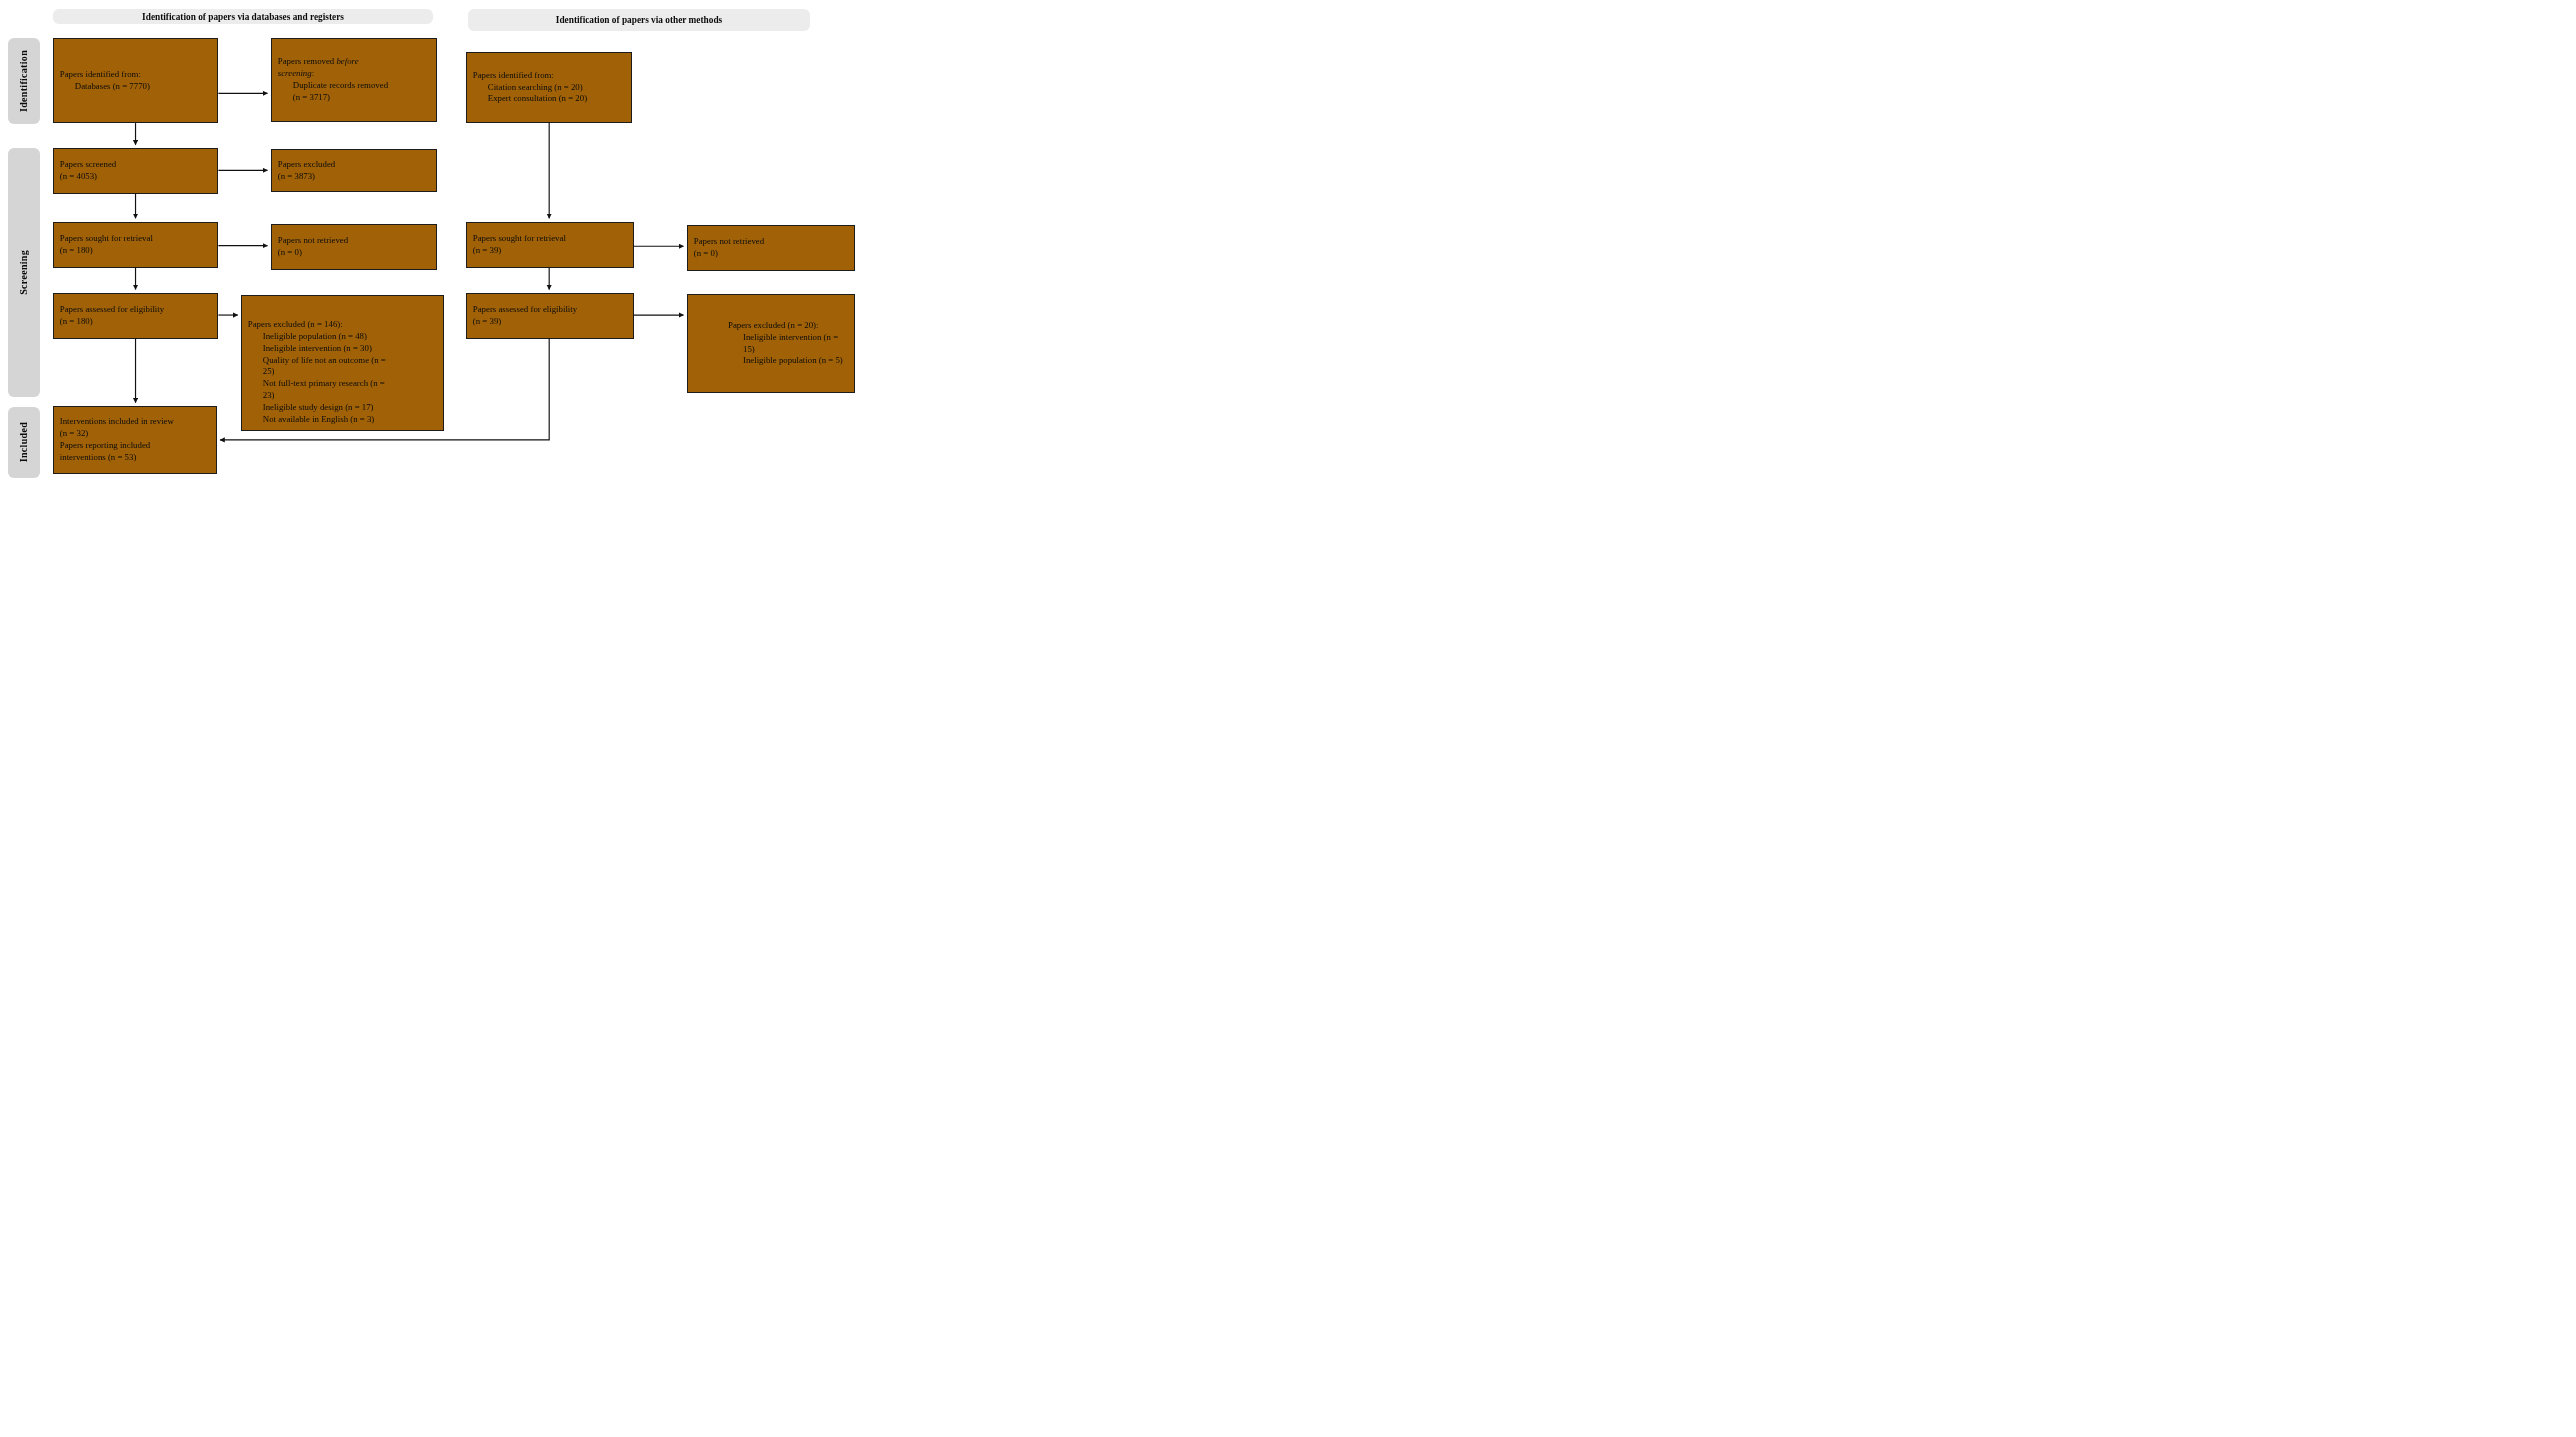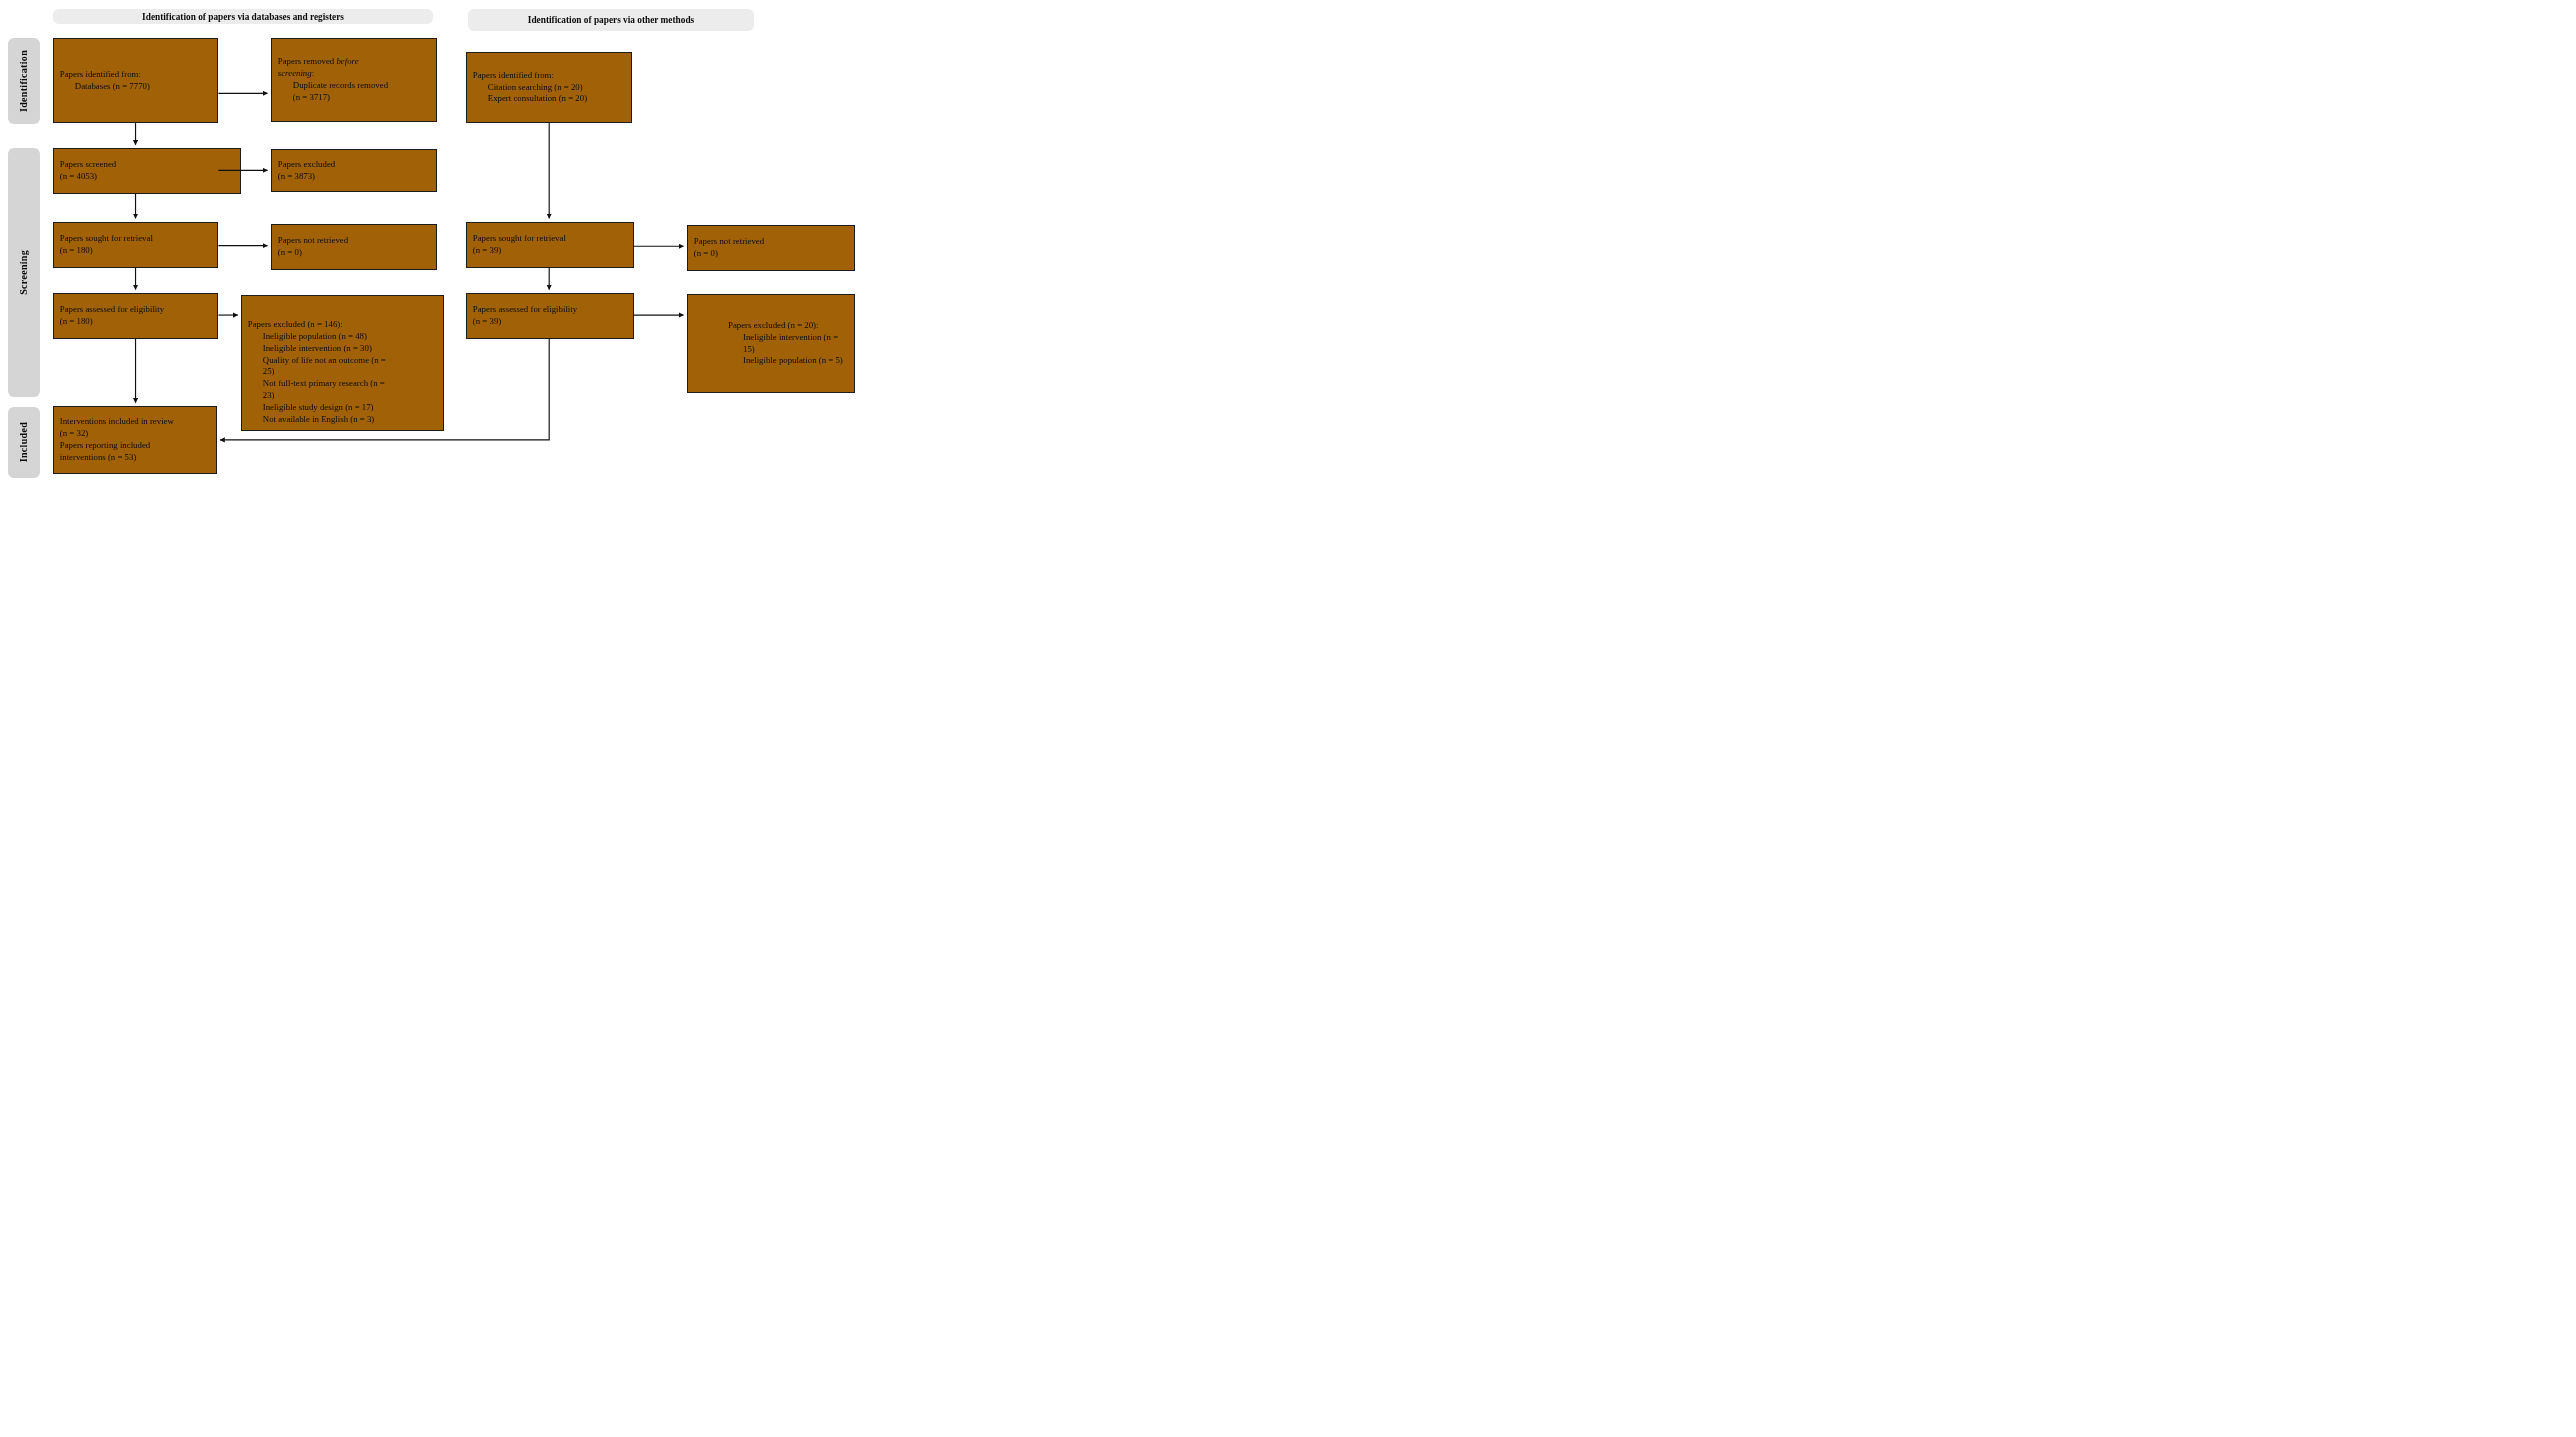--- a/index.html
+++ b/index.html
@@ -47,21 +47,21 @@
   .arrows{position:absolute;left:0;top:0;pointer-events:none;}
 </style>
 </head>
 <body>
 
 <div class="canvas">
 
   <div class="col-header" style="left:53px;top:9.3px;width:380px;height:15px;">
     <span>Identification of papers via databases and registers</span>
   </div>
-  <div class="col-header" style="left:468px;top:9.3px;width:286px;height:21.6px;">
+  <div class="col-header" style="left:468px;top:9.3px;width:342px;height:21.6px;">
     <span>Identification of papers via other methods</span>
   </div>
 
   <div class="stage-label" style="left:7.6px;top:38px;width:32px;height:86px;">
     <span class="vtext">Identification</span>
   </div>
   <div class="stage-label" style="left:7.6px;top:148px;width:32px;height:249px;">
     <span class="vtext">Screening</span>
   </div>
   <div class="stage-label" style="left:7.6px;top:407px;width:32px;height:71px;">
@@ -77,21 +77,21 @@
       <div class="line"><i>screening</i><span>:</span></div>
       <div class="line indent"><span>Duplicate records removed</span></div>
       <div class="line indent"><span>(n = 3717)</span></div>
     </div>
   <div class="node" style="left:466px;top:52px;width:166px;height:71px;">
       <div class="line"><span>Papers identified from:</span></div>
       <div class="line indent"><span>Citation searching (n = 20)</span></div>
       <div class="line indent"><span>Expert consultation (n = 20)</span></div>
     </div>
 
-  <div class="node" style="left:53px;top:148px;width:188px;height:46px;">
+  <div class="node" style="left:53px;top:148px;width:165px;height:46px;">
       <div class="line"><span>Papers screened</span></div>
       <div class="line"><span>(n = 4053)</span></div>
     </div>
   <div class="node" style="left:271px;top:149px;width:166px;height:43px;">
       <div class="line"><span>Papers excluded</span></div>
       <div class="line"><span>(n = 3873)</span></div>
     </div>
 
   <div class="node" style="left:53px;top:222px;width:165px;height:46px;">
       <div class="line"><span>Papers sought for retrieval</span></div>

